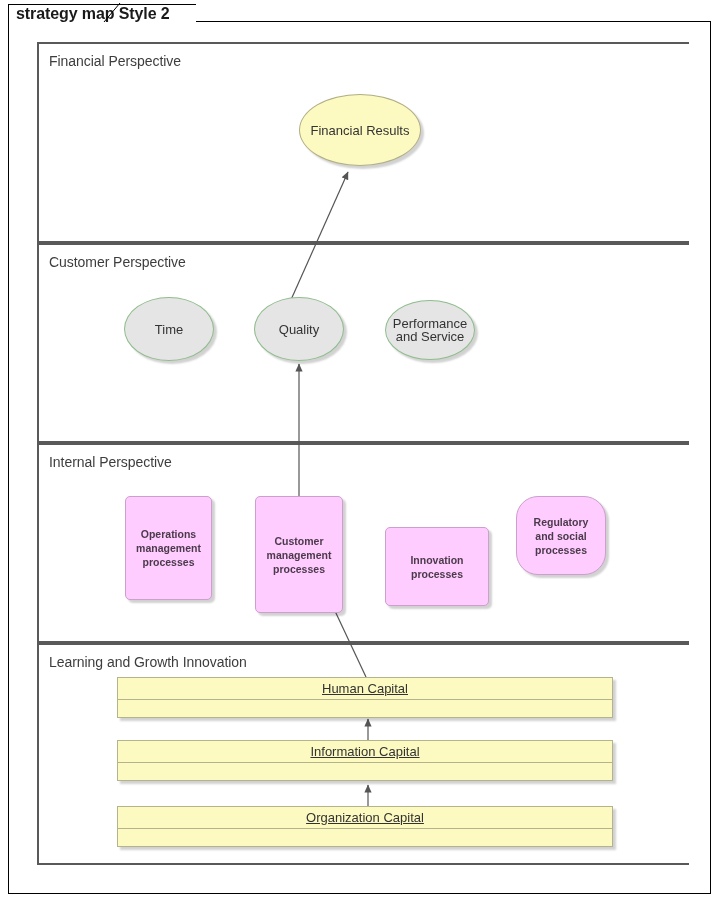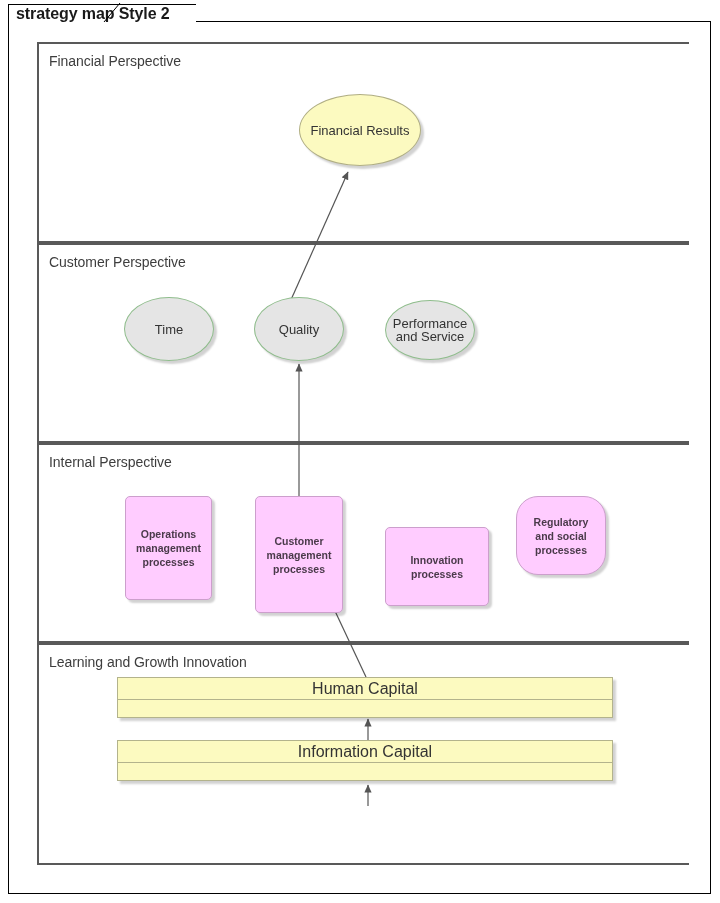--- a/index.html
+++ b/index.html
@@ -140,22 +140,23 @@
   }
   .capital-head {
     flex: 0 0 22px;
     display: flex;
     align-items: center;
     justify-content: center;
     border-bottom: 1px solid #b3b38c;
     box-sizing: border-box;
   }
   .capital-head-text {
-    font-size: 16px;
+    font-size: 13px;
     color: #333333;
+    text-decoration: underline;
   }
   .capital-body {
     flex: 1 1 auto;
   }
 
   
   .connectors {
     position: absolute;
     left: 0;
     top: 0;
@@ -256,15 +257,21 @@
       <div class="capital-body"></div>
     </div>
 
     <div class="capital-bar" style="left:117px; top:740px; width:496px; height:41px;">
       <div class="capital-head">
         <span class="capital-head-text">Information Capital</span>
       </div>
       <div class="capital-body"></div>
     </div>
 
+    <div class="capital-bar" style="left:117px; top:806px; width:496px; height:41px;">
+      <div class="capital-head">
+        <span class="capital-head-text">Organization Capital</span>
+      </div>
+      <div class="capital-body"></div>
+    </div>
 
   </div>
 </div>
 
 </body></html>

